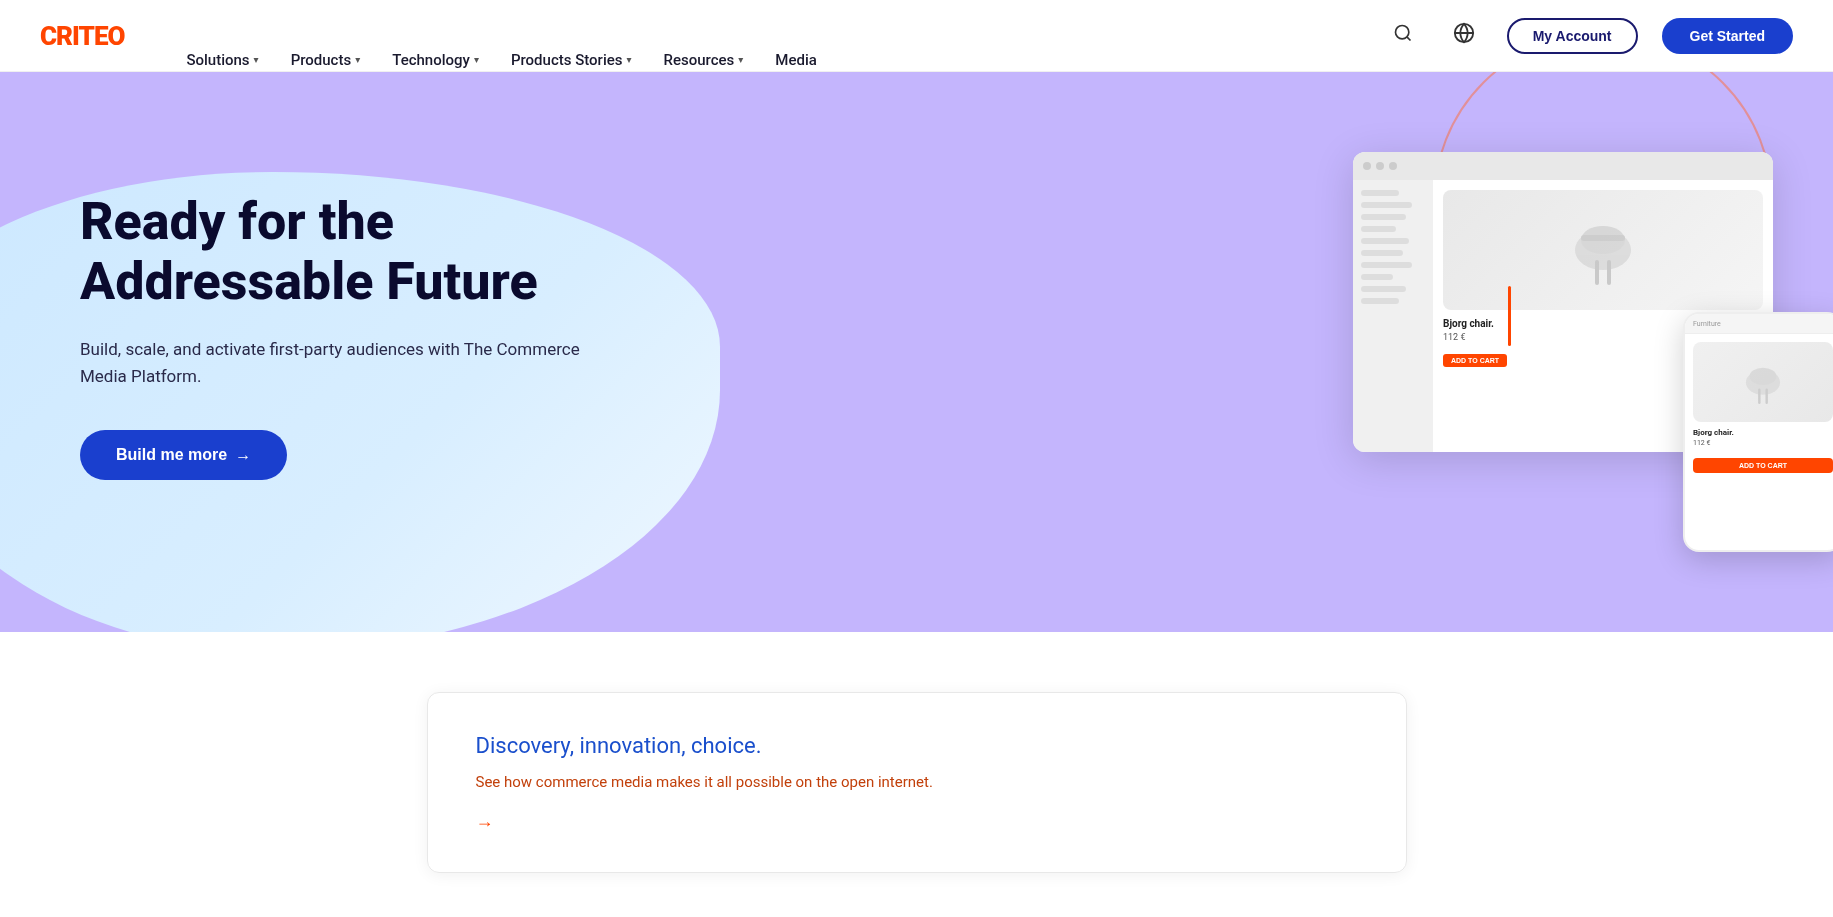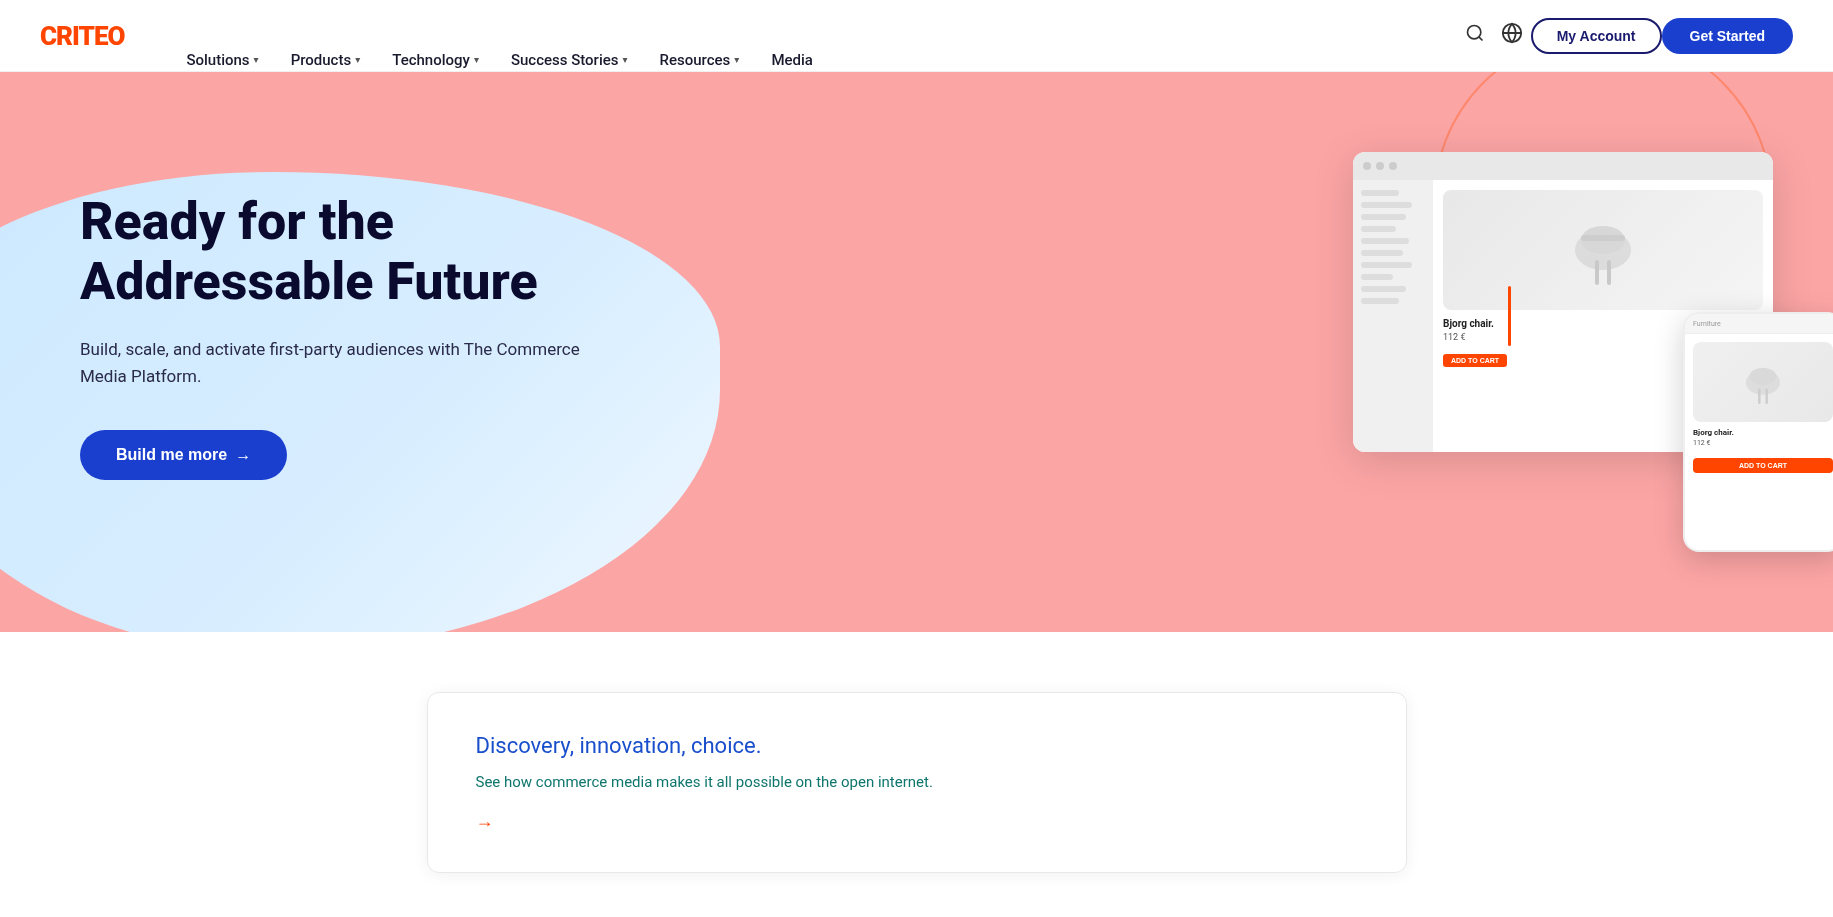--- a/index.html
+++ b/index.html
@@ -43,21 +43,21 @@
       cursor: pointer;
       border-radius: 4px;
     }
     .chevron {
       font-size: 10px;
       color: #555;
     }
     .nav-right {
       display: flex;
       align-items: center;
-      gap: 0;
+      gap: 24px;
     }
     .search-icon-btn {
       background: none;
       border: none;
       cursor: pointer;
       padding: 8px;
       color: #333;
       font-size: 18px;
     }
     .globe-btn {
@@ -87,21 +87,21 @@
       font-size: 14px;
       font-weight: 600;
       cursor: pointer;
     }
 
     
     .hero {
       position: relative;
       min-height: 560px;
       overflow: hidden;
-      background: #fca5a5;
+      background: #c4b5fd;
     }
     .hero-bg-blob {
       position: absolute;
       bottom: -20px;
       left: -100px;
       width: 820px;
       height: 480px;
       background: linear-gradient(135deg, #cce8ff 0%, #d8eeff 60%, #f0f8ff 100%);
       border-radius: 50% 60% 60% 50% / 40% 40% 60% 60%;
       z-index: 0;
@@ -366,21 +366,21 @@
       padding: 40px 48px;
     }
     .discover-heading {
       font-size: 22px;
       font-weight: 400;
       color: #1a4fcc;
       margin-bottom: 12px;
     }
     .discover-desc {
       font-size: 15px;
-      color: #0f766e;
+      color: #c2410c;
       line-height: 1.6;
       margin-bottom: 16px;
     }
     .discover-link {
       color: #ff4500;
       font-size: 18px;
       font-weight: 700;
       cursor: pointer;
       display: inline-block;
     }
@@ -399,21 +399,21 @@
     </div>
     <div class="nav-item">
       <span>Products</span>
       <span class="chevron">▾</span>
     </div>
     <div class="nav-item">
       <span>Technology</span>
       <span class="chevron">▾</span>
     </div>
     <div class="nav-item">
-      <span>Success Stories</span>
+      <span>Products Stories</span>
       <span class="chevron">▾</span>
     </div>
     <div class="nav-item">
       <span>Resources</span>
       <span class="chevron">▾</span>
     </div>
     <div class="nav-item">
       <span>Media</span>
     </div>
   </div>

